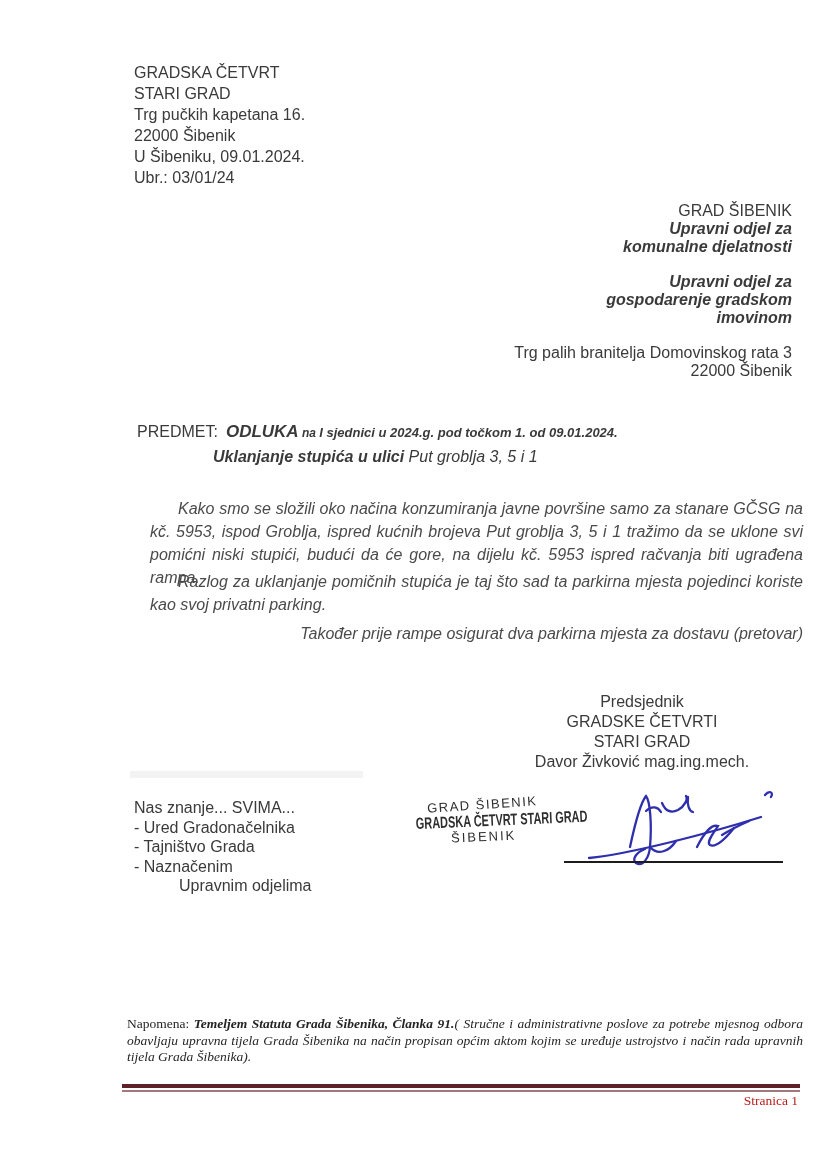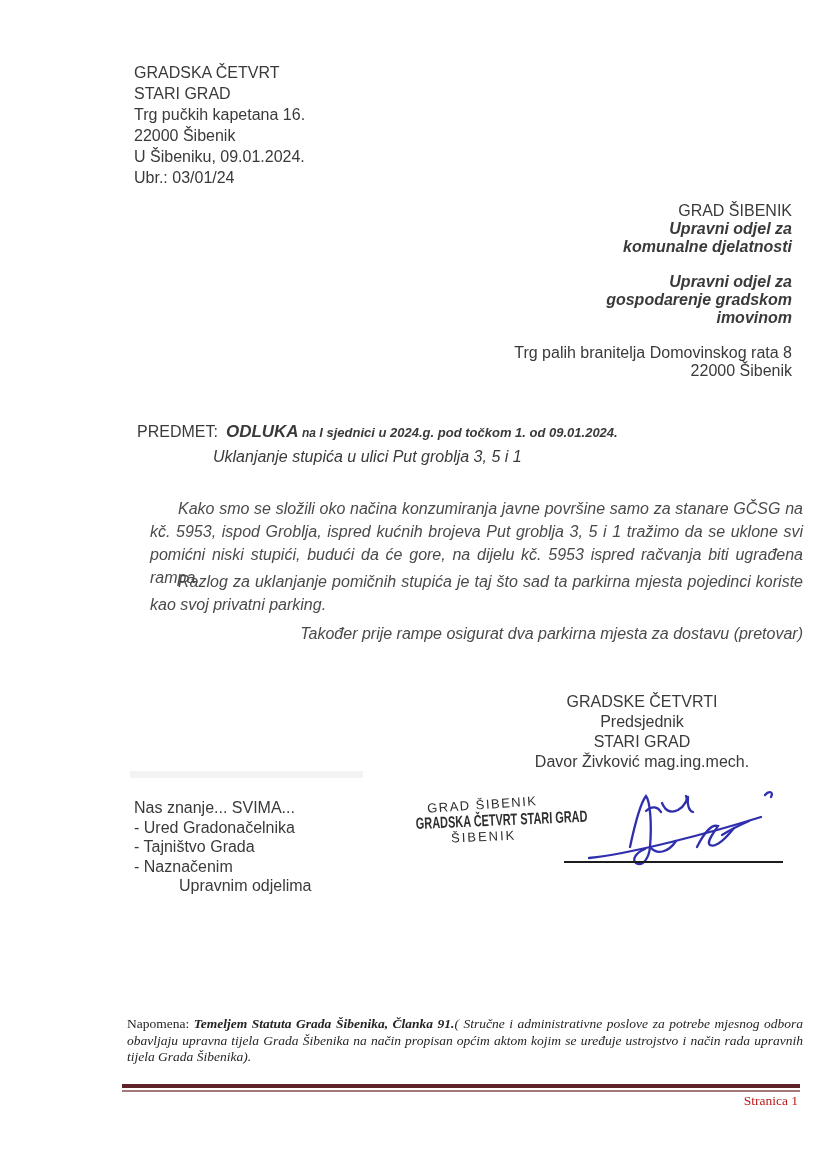--- a/index.html
+++ b/index.html
@@ -17,21 +17,21 @@
   
   .recipient{position:absolute;right:72px;top:202px;text-align:right;font-size:16px;line-height:18px;}
   .recipient .gap{height:17px;}
   .bi{font-weight:bold;font-style:italic;}
   
   .subject{position:absolute;left:100px;top:420px;font-size:16px;line-height:23px;}
   .subject .t-main{font-weight:bold;font-style:italic;font-size:17px;margin-left:8px;}
   .subject .t-small{font-weight:bold;font-style:italic;font-size:12px;}
   .subject .t-rest{font-weight:bold;font-style:italic;font-size:13px;}
   .subject .line2{margin-left:76px;}
-  .subject .sub-bold{font-weight:normal;font-style:italic;font-size:16px;}
+  .subject .sub-bold{font-weight:bold;font-style:italic;font-size:16px;}
   .subject .sub-it{font-style:italic;font-size:16px;}
   
   .para{position:absolute;left:113px;width:653px;font-size:16px;font-style:italic;
         line-height:23px;text-align:justify;text-indent:28px;color:#4a4a4a;}
   .p1{top:497px;}
   .p2{top:570px;}
   .p3{top:622px;text-align:right;}
   
   .fade-bar{position:absolute;left:93px;top:771px;width:233px;height:7px;background:#f3f3f3;}
   
@@ -77,42 +77,42 @@
 
   <div class="recipient">
     <div>GRAD ŠIBENIK</div>
     <div class="bi">Upravni odjel za</div>
     <div class="bi">komunalne djelatnosti</div>
     <div class="gap"></div>
     <div class="bi">Upravni odjel za</div>
     <div class="bi">gospodarenje gradskom</div>
     <div class="bi">imovinom</div>
     <div class="gap"></div>
-    <div>Trg palih branitelja Domovinskog rata 8</div>
+    <div>Trg palih branitelja Domovinskog rata 3</div>
     <div>22000 Šibenik</div>
   </div>
 
   <div class="subject">
     <div>
       <span>PREDMET:</span><span class="t-main">ODLUKA</span><span class="t-small"> na </span><span class="t-rest">I sjednici u 2024.g. pod točkom 1. od 09.01.2024.</span>
     </div>
     <div class="line2">
       <span class="sub-bold">Uklanjanje stupića u ulici</span><span class="sub-it"> Put groblja 3, 5 i 1</span>
     </div>
   </div>
 
   <div class="para p1">Kako smo se složili oko načina konzumiranja javne površine samo za stanare GČSG na  kč. 5953, ispod Groblja, ispred kućnih brojeva Put groblja 3, 5 i 1 tražimo da se uklone svi pomićni niski stupići, budući da će gore, na dijelu kč. 5953  ispred račvanja biti ugrađena rampa.</div>
   <div class="para p2">Razlog za uklanjanje pomičnih stupića je taj što sad ta parkirna mjesta pojedinci koriste kao svoj privatni parking.</div>
   <div class="para p3">Također prije rampe osigurat dva parkirna mjesta za dostavu (pretovar)</div>
 
   <div class="fade-bar"></div>
 
   <div class="sig-block">
+    <div>Predsjednik</div>
     <div>GRADSKE ČETVRTI</div>
-    <div>Predsjednik</div>
     <div>STARI GRAD</div>
     <div>Davor Živković mag.ing.mech.</div>
   </div>
 
   <div class="dist">
     <div>Nas znanje... SVIMA...</div>
     <div>- Ured Gradonačelnika</div>
     <div>- Tajništvo Grada</div>
     <div>- Naznačenim</div>
     <div class="cont">Upravnim odjelima</div>

